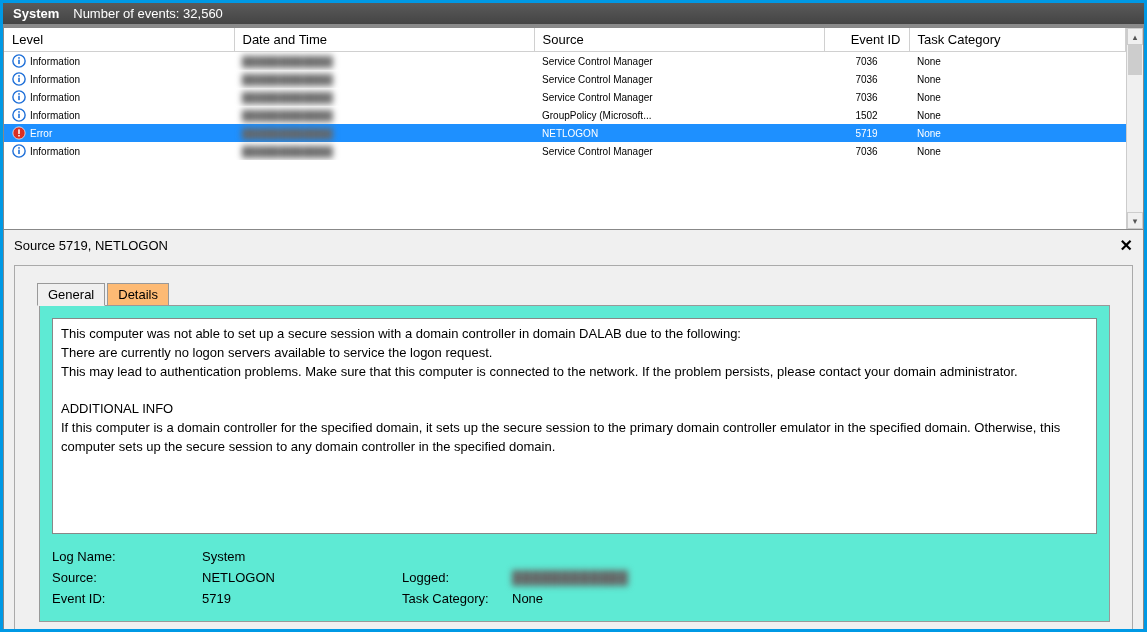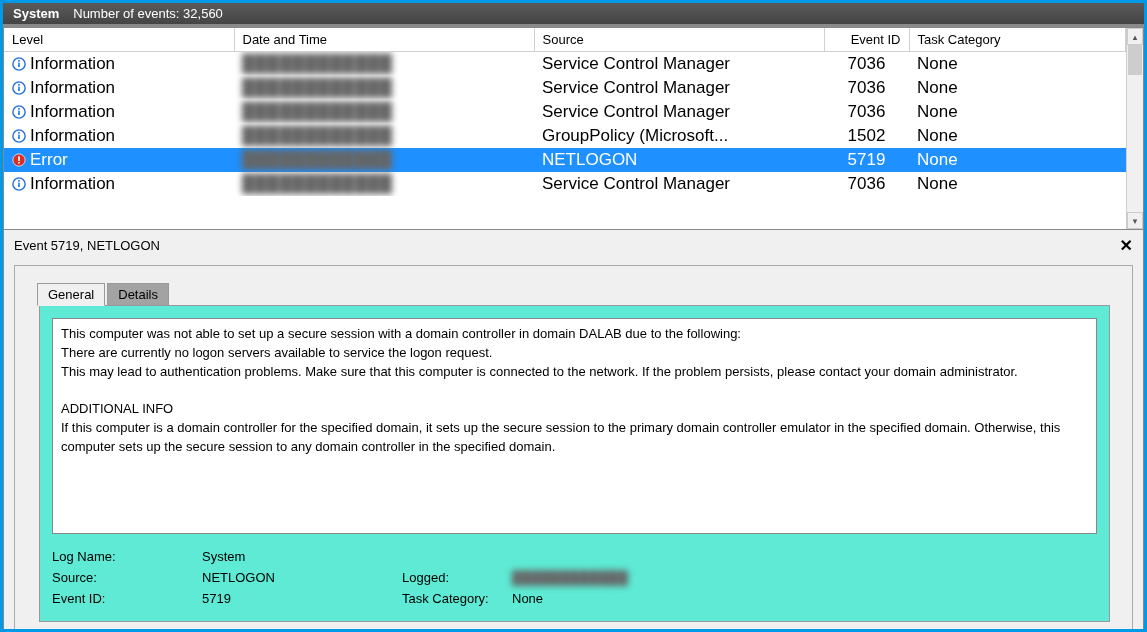--- a/index.html
+++ b/index.html
@@ -45,21 +45,21 @@
       font-weight: normal;
       background: #fff;
       border-right: 1px solid #d0d0d0;
       border-bottom: 1px solid #d0d0d0;
       padding: 4px 8px;
       font-size: 13px;
     }
     .grid th.right { text-align: right; }
     .grid td {
       padding: 2px 8px;
-      font-size: 17px;
+      font-size: 10px;
       white-space: nowrap;
       overflow: hidden;
       text-overflow: ellipsis;
     }
     .grid td.right { text-align: center; }
     .grid tr.selected td { background: #1e90ff; color: #fff; }
     .level-cell { display: flex; align-items: center; gap: 4px; }
     .icon-svg { width: 14px; height: 14px; flex-shrink: 0; }
     .blur {
       filter: blur(3px);
@@ -108,21 +108,21 @@
       padding:16px;
     }
     .tabs {
       display:flex;
       position:relative;
       top:1px;
       margin-left:6px;
     }
     .tab {
       border:1px solid #999;
-      background:#a3a3a3;
+      background:#fdba74;
       padding:3px 10px;
       font-size:13px;
       margin-right:2px;
       position:relative;
     }
     .tab.active { border-bottom:1px solid #f0f0f0; background:#f0f0f0; z-index:2; }
     .tab-content {
       border:1px solid #999;
       margin:0 6px 8px 8px;
       background:#5eead4;
@@ -277,21 +277,21 @@
   <div class="scrollbar">
     <div class="scrollbtn">▴</div>
     <div class="scrollthumb"></div>
     <div style="flex:1"></div>
     <div class="scrollbtn">▾</div>
   </div>
 </div>
 
 <div class="detail-panel">
   <div class="detail-header">
-    <span>Event 5719, NETLOGON</span>
+    <span>Source 5719, NETLOGON</span>
     <span class="close">✕</span>
   </div>
   <div class="detail-body">
     <div class="tabs">
       <div class="tab active">General</div>
       <div class="tab">Details</div>
     </div>
     <div class="tab-content">
       <div class="desc-box" id="desc">This computer was not able to set up a secure session with a domain controller in domain DALAB due to the following:<br>There are currently no logon servers available to service the logon request.<br>This may lead to authentication problems. Make sure that this computer is connected to the network. If the problem persists, please contact your domain administrator.<br>&nbsp;<br>ADDITIONAL INFO<br>If this computer is a domain controller for the specified domain, it sets up the secure session to the primary domain controller emulator in the specified domain. Otherwise, this computer sets up the secure session to any domain controller in the specified domain.</div>
       <div class="meta">

